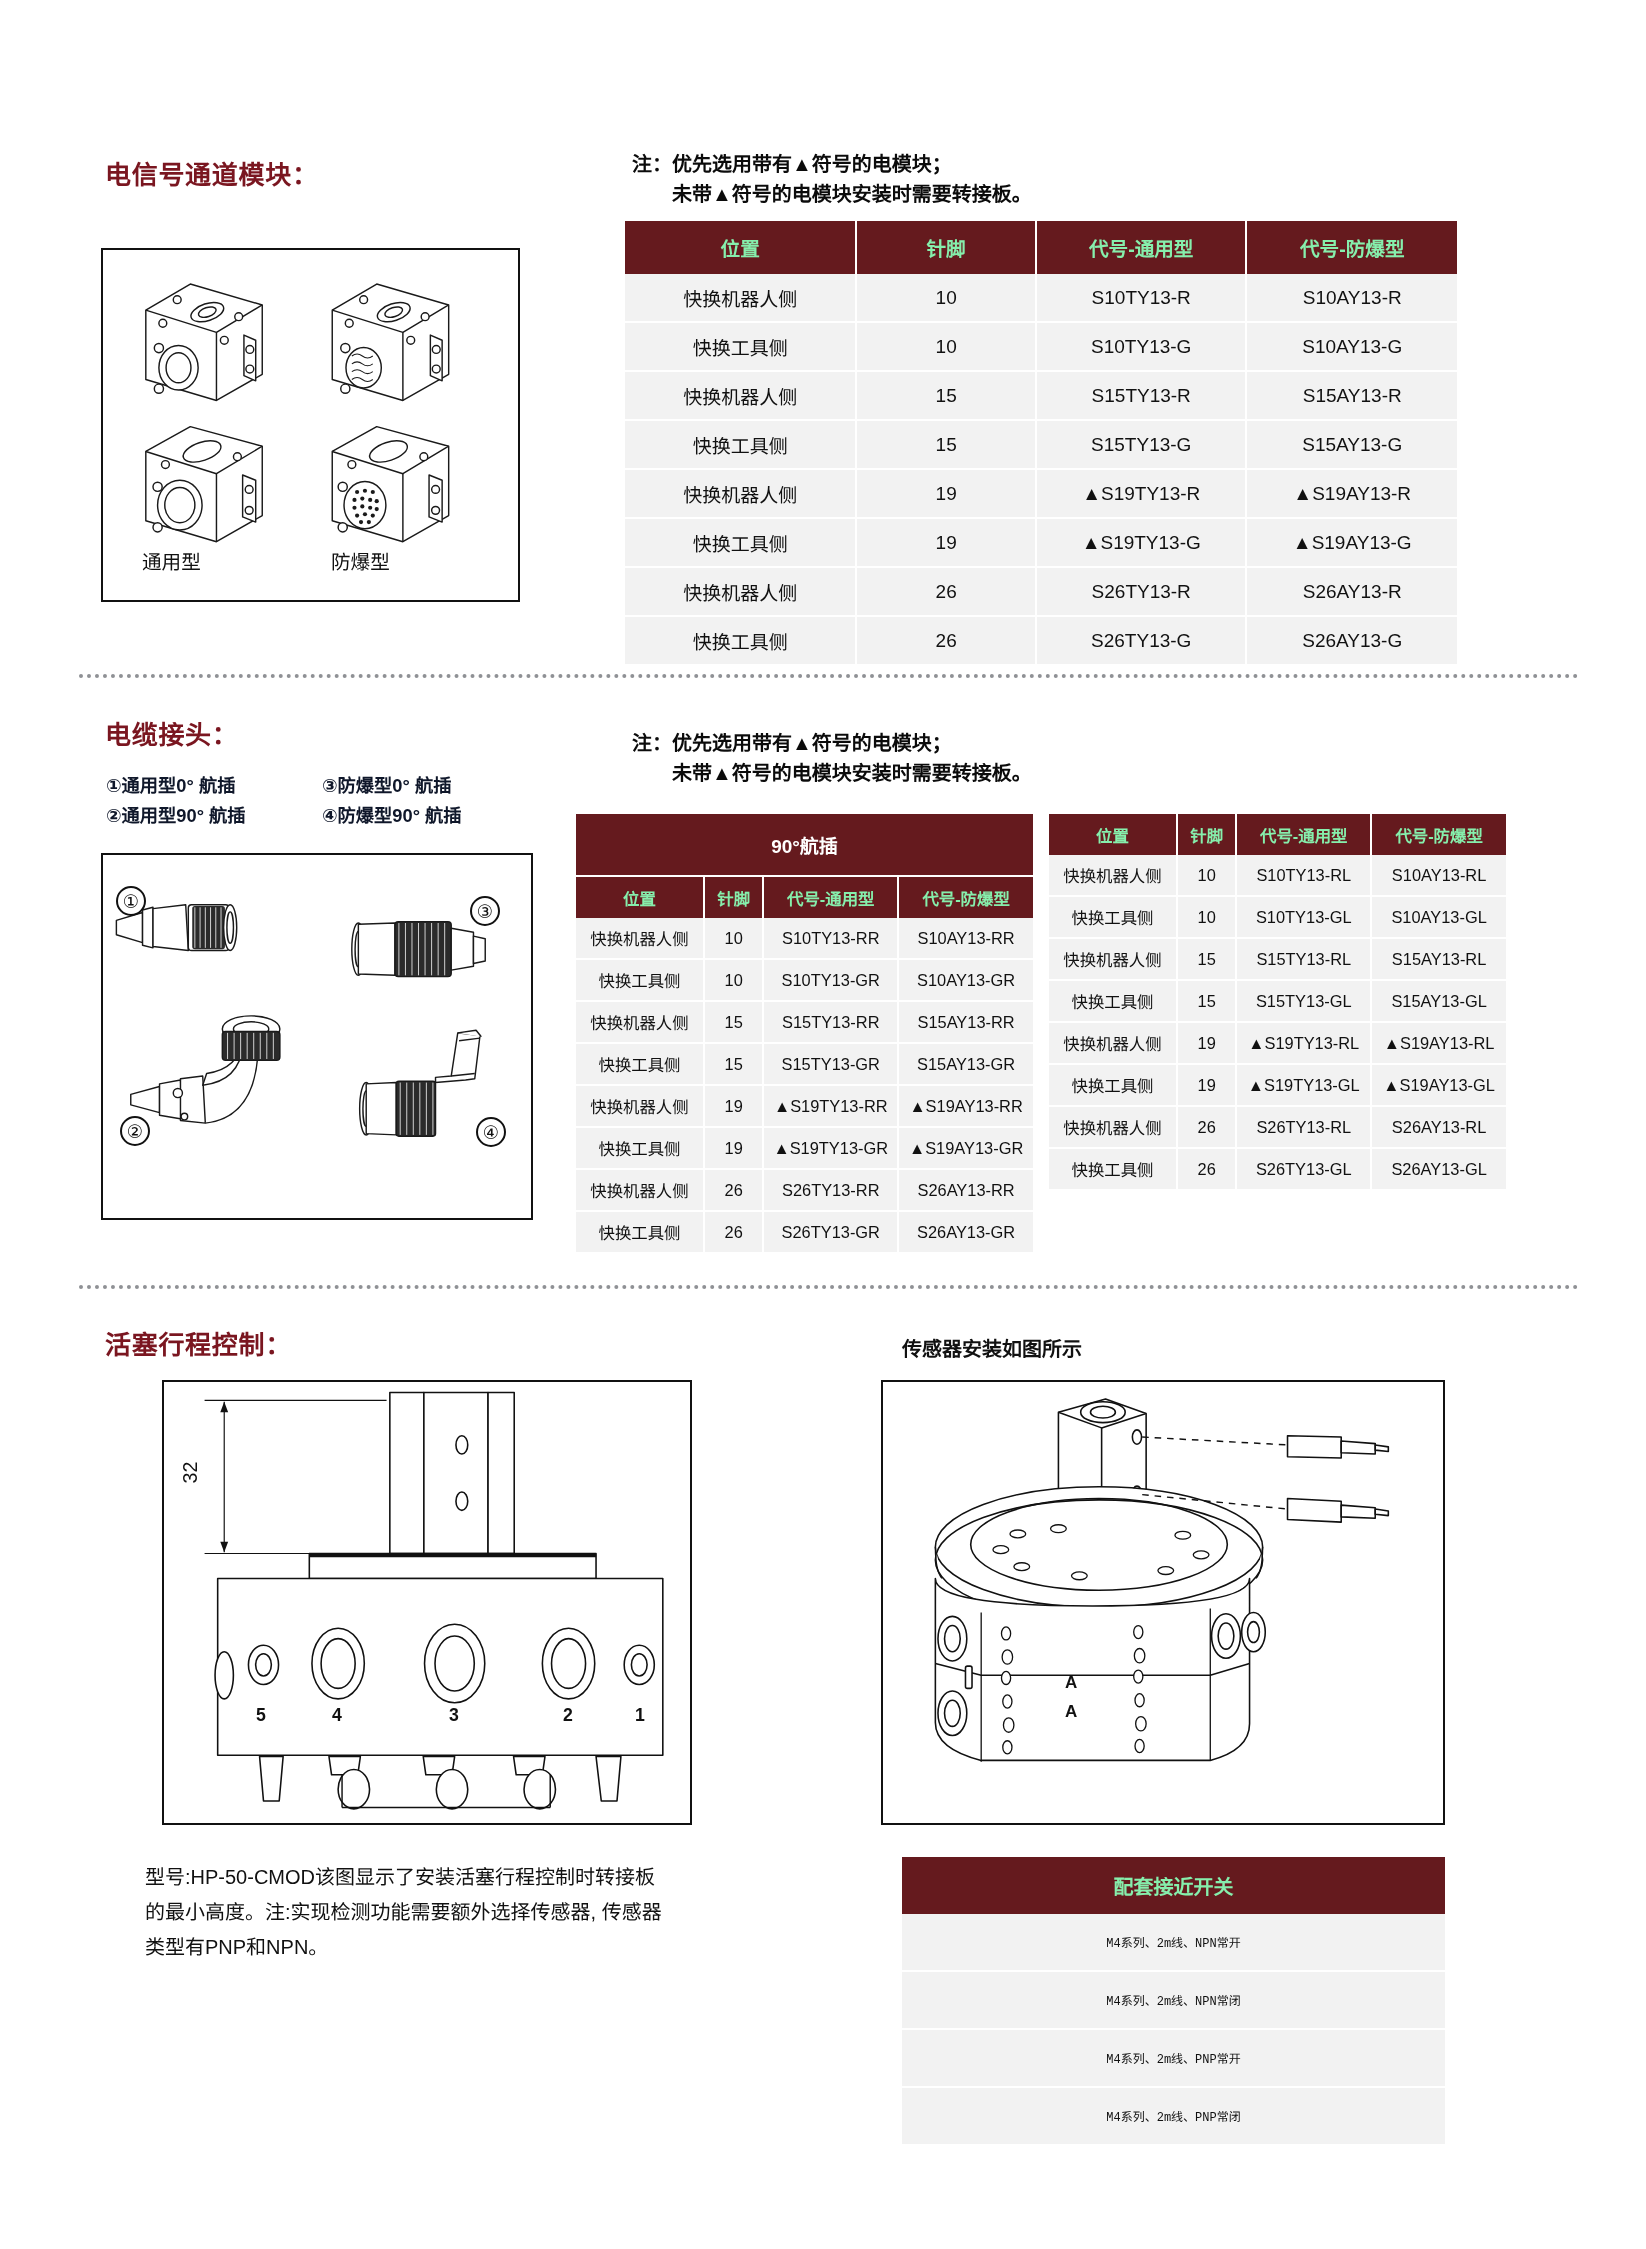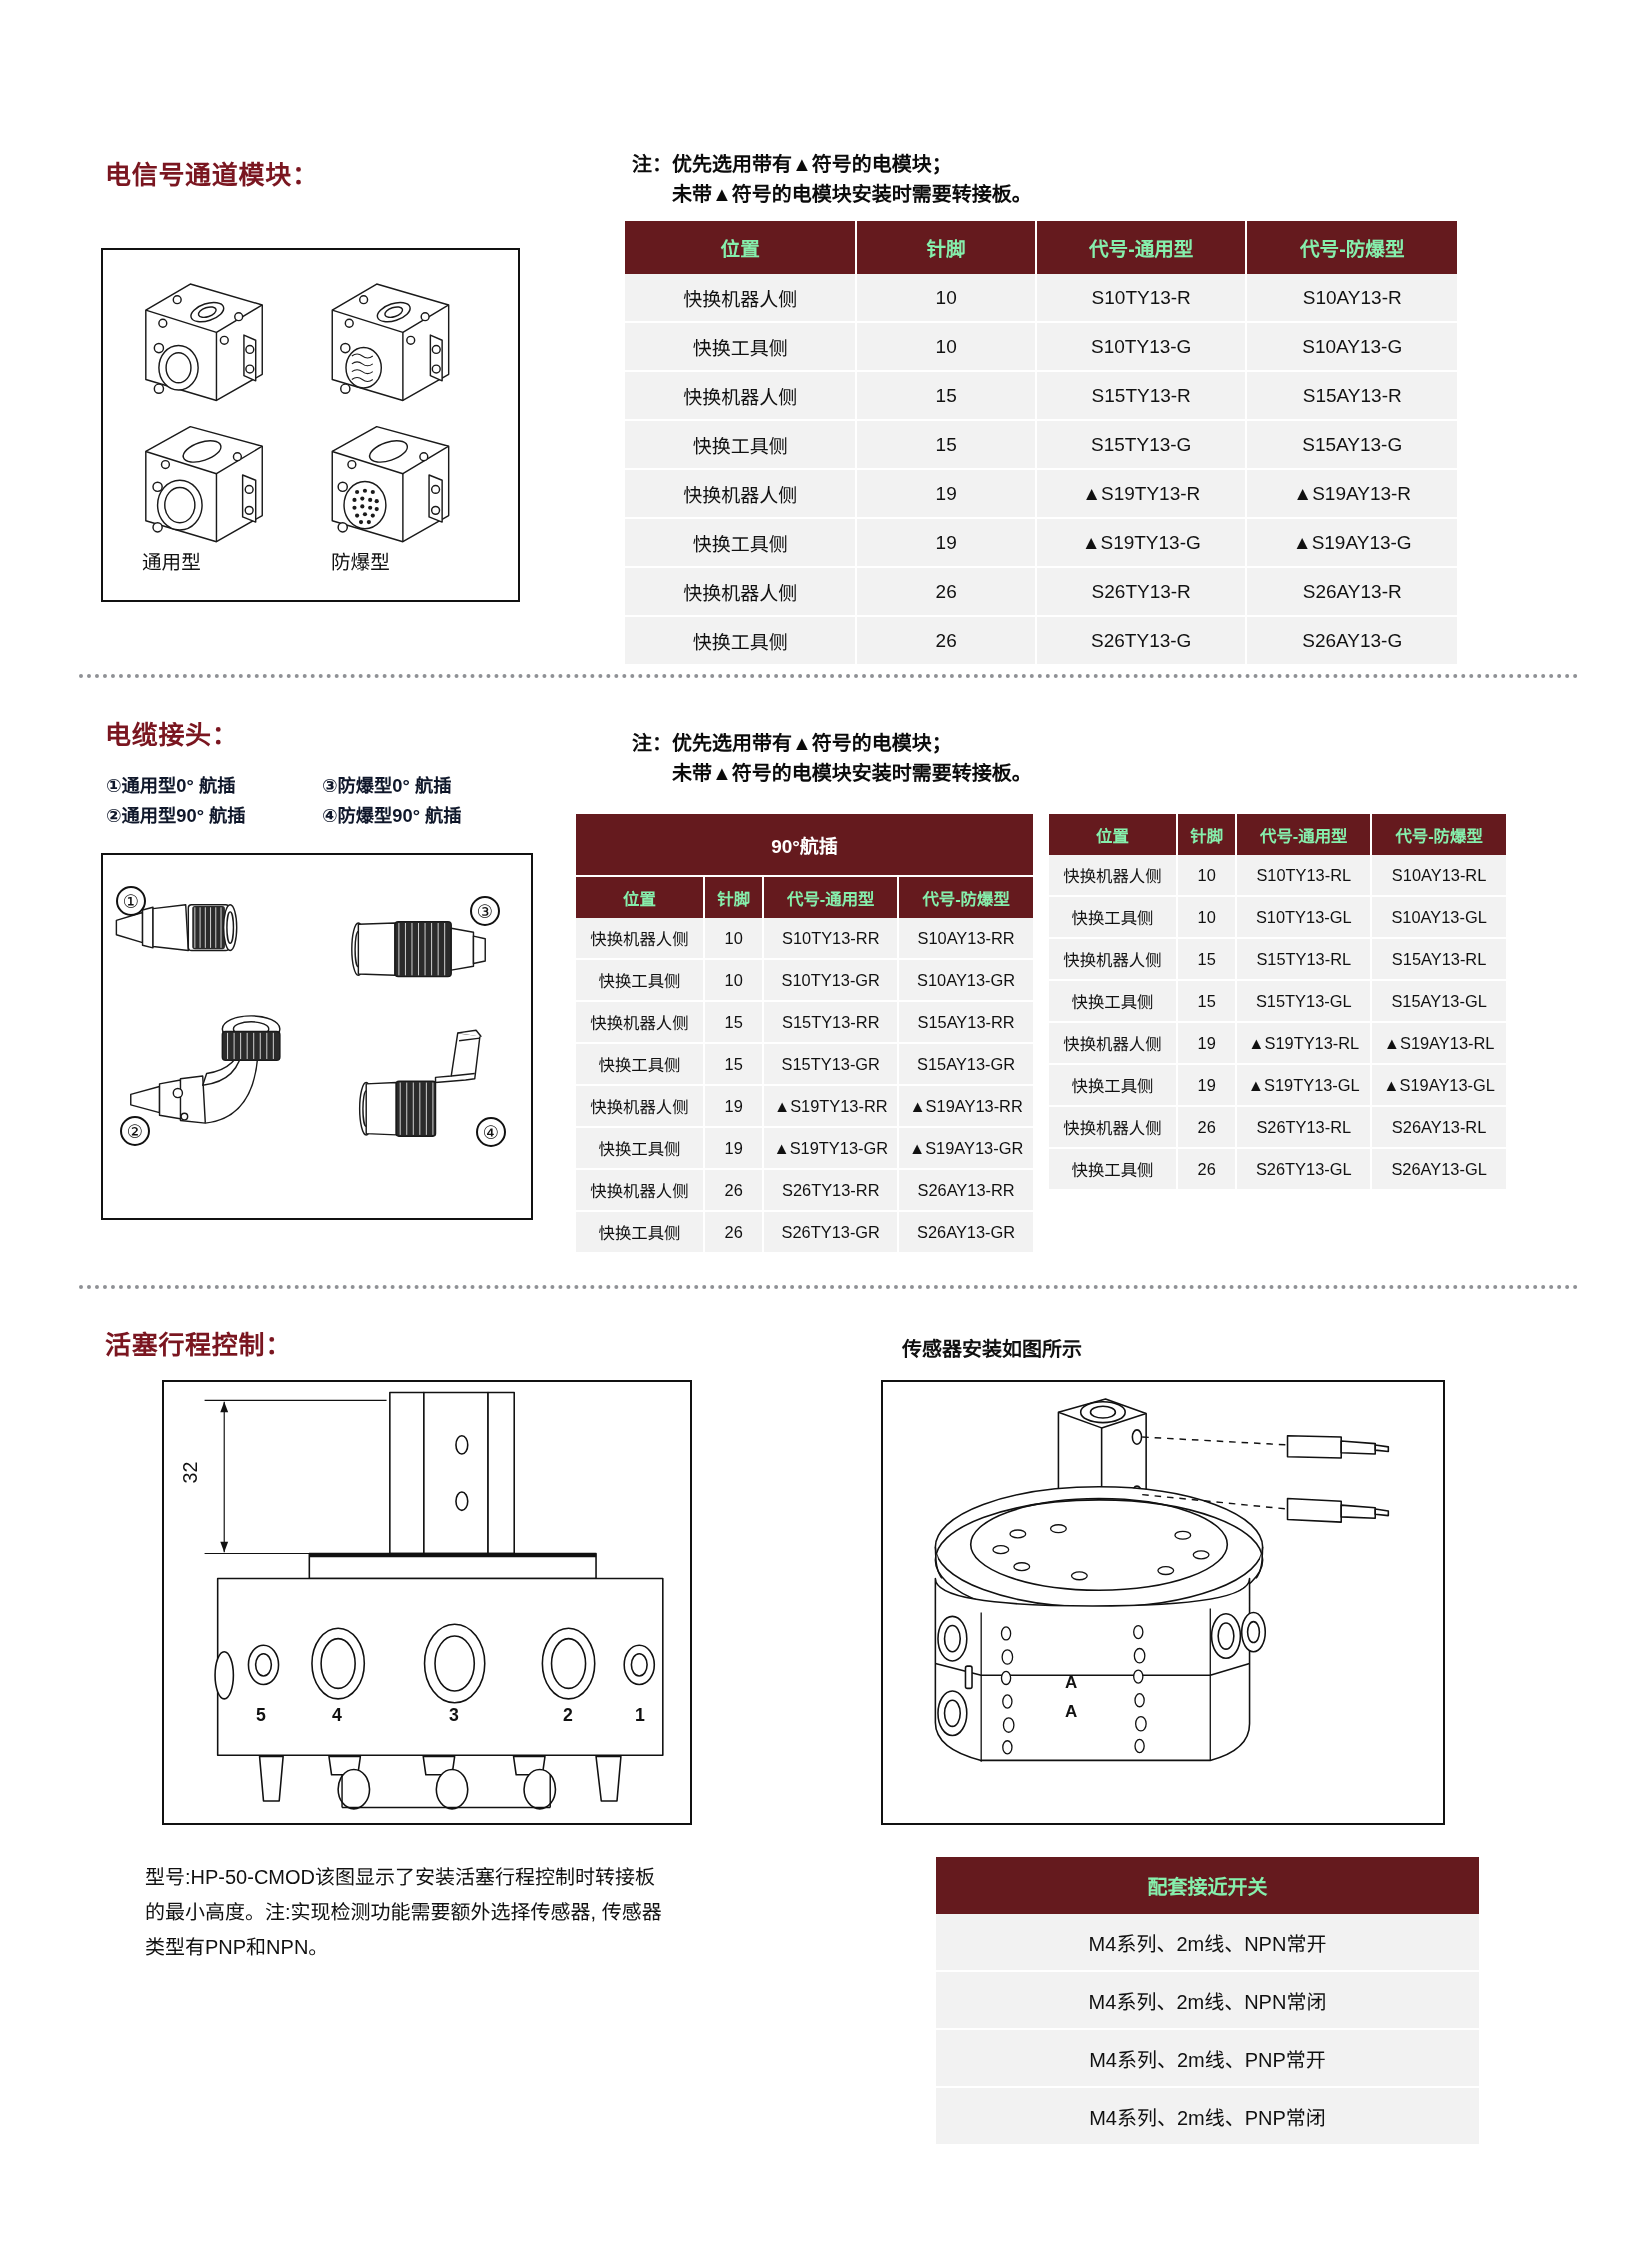--- a/index.html
+++ b/index.html
@@ -105,21 +105,21 @@
   .tbl-main th { font-size: 19.6px; height: 51px; }
   .tbl-main td { font-size: 19px; height: 45px; }
 
   
   .tbl-small th { font-size: 16.4px; height: 39px; }
   .tbl-small th.group { font-size: 17.7px; padding: 7.9px 0 8.5px 0; }
   .tbl-small td { font-size: 16.4px; height: 38px; }
 
   
   .tbl-prox th { font-size: 20px; height: 55px; }
-  .tbl-prox td { font-size: 20px; height: 54px; }
+  .tbl-prox td { font-size: 12px; height: 54px; }
 
   
   .abs { position: absolute; }
 
   
   .body-copy {
     font-size: 20px;
     line-height: 1.76;
     color: #111;
     width: 517px;
@@ -683,21 +683,21 @@
         <path d="M700,188 L752,192 L752,208 L700,206 Z"></path>
         <path d="M752,194 L772,197 L772,204 L752,202 Z"></path>
       </g>
     </svg>
     <div class="letter-A" style="left:182px; top:291px;">A</div>
     <div class="letter-A" style="left:182px; top:320px;">A</div>
   </div>
 
   <div class="abs body-copy" style="left:145px; top:1860px;">型号:HP-50-CMOD该图显示了安装活塞行程控制时转接板的最小高度。注:实现检测功能需要额外选择传感器, 传感器类型有PNP和NPN。</div>
 
-  <div class="abs" style="left:936px; top:1857px; width:543px;">
+  <div class="abs" style="left:902px; top:1857px; width:543px;font-family:Liberation Mono, monospace;">
     <table class="spec tbl-prox">
       <thead>
         <tr>
           <th>配套接近开关</th>
         </tr>
       </thead>
       <tbody>
         <tr>
           <td>M4系列、2m线、NPN常开</td>
         </tr>

